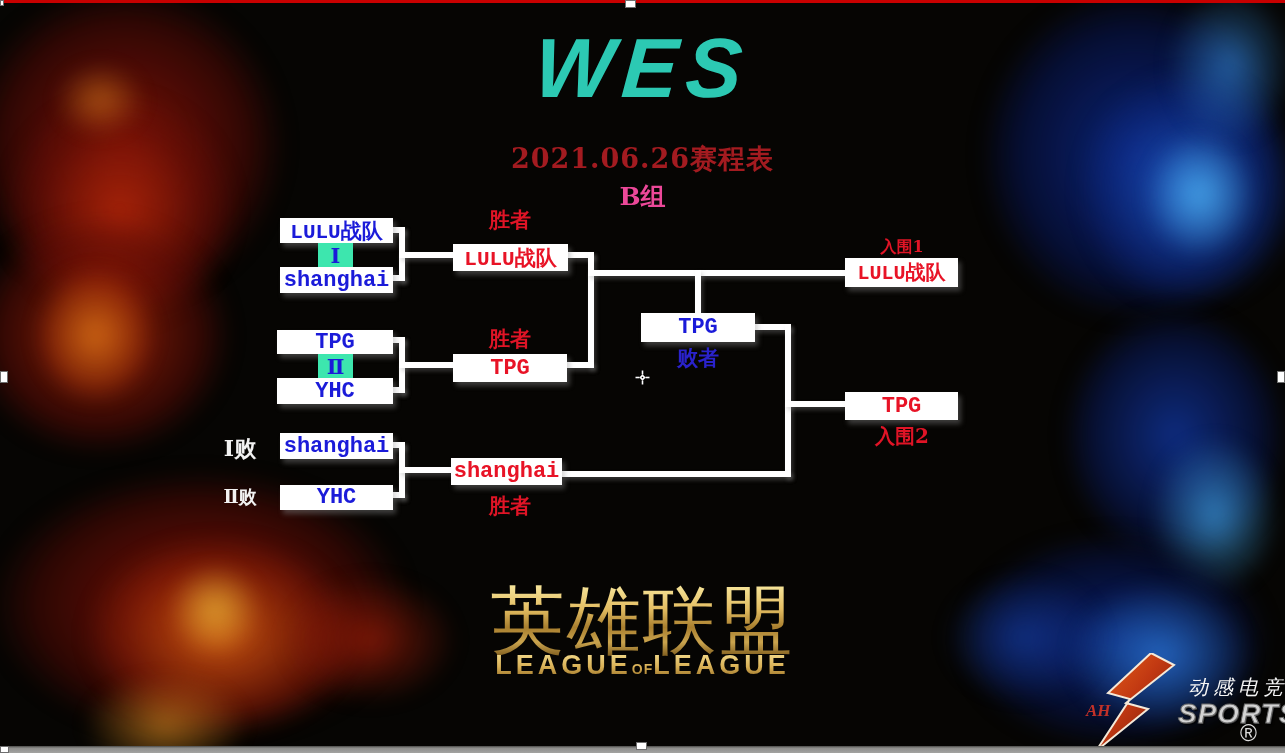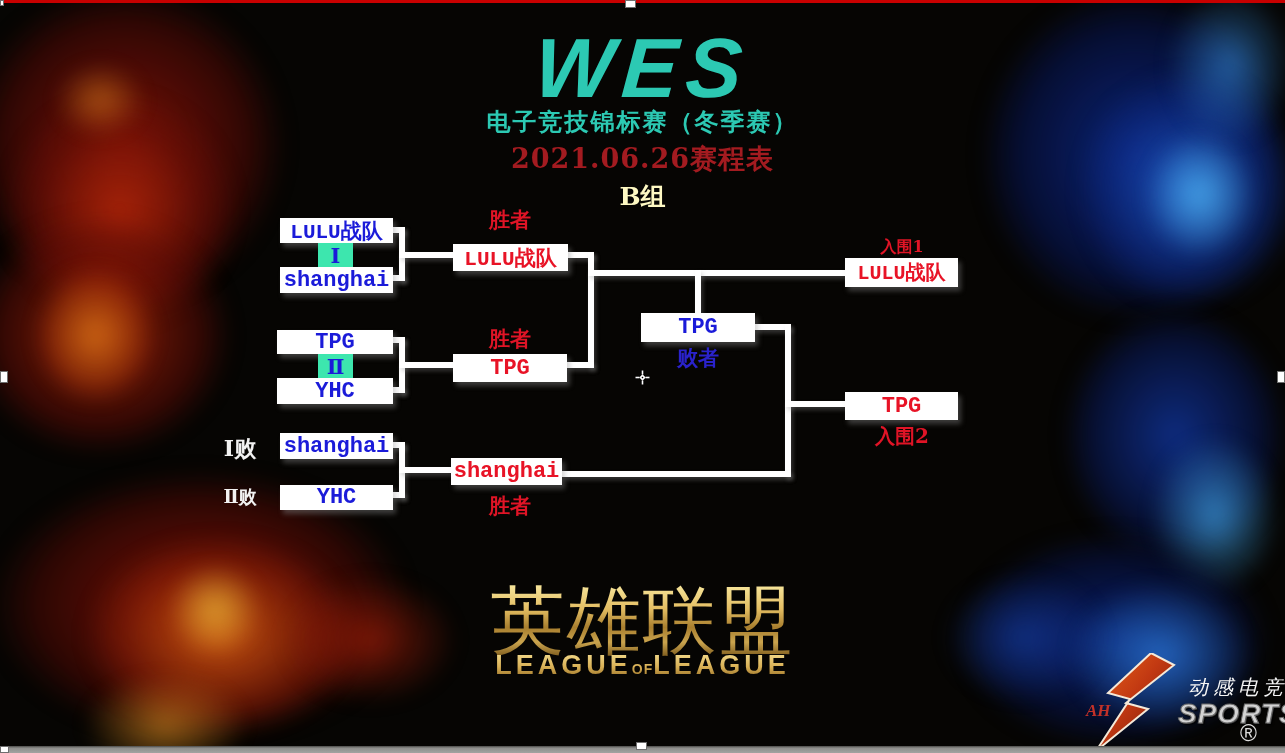--- a/index.html
+++ b/index.html
@@ -35,21 +35,21 @@
   .subtitle{
     position:absolute;left:0;right:0;top:106px;text-align:center;
     font-size:24px;font-weight:bold;color:#2cc9b3;letter-spacing:2px;
   }
   .schedule{
     position:absolute;left:0;right:0;top:141px;text-align:center;
     font-size:27px;font-weight:bold;color:#a31b20;letter-spacing:1px;
   }
   .group{
     position:absolute;left:0;right:0;top:180px;text-align:center;
-    font-size:25px;font-weight:bold;color:#fef9c3;
+    font-size:25px;font-weight:bold;color:#ec4899;
   }
   
   .lol-cn{
     position:absolute;left:0;right:0;top:583px;text-align:center;
     font-size:74px;font-weight:400;line-height:1;letter-spacing:2px;
     background:linear-gradient(180deg,#f8e9a0 0%,#e3bd62 35%,#a87e2e 60%,#caa44e 80%,#7c5a1c 100%);
     -webkit-background-clip:text;background-clip:text;color:transparent;
   }
   .lol-en{
     position:absolute;left:0;right:0;top:652px;text-align:center;
@@ -111,21 +111,20 @@
     <div class="blob" style="left:1125px;top:110px;width:150px;height:170px;background:radial-gradient(closest-side,rgba(80,185,245,0.75),transparent 74%);"></div>
     <div class="blob" style="left:1030px;top:270px;width:290px;height:330px;background:radial-gradient(closest-side,rgba(16,52,155,0.82),rgba(8,26,95,0.5) 58%,transparent 78%);"></div>
     <div class="blob" style="left:1130px;top:410px;width:170px;height:210px;background:radial-gradient(closest-side,rgba(65,165,235,0.7),transparent 76%);"></div>
     <div class="blob" style="left:915px;top:500px;width:400px;height:280px;background:radial-gradient(closest-side,rgba(10,36,125,0.85),rgba(6,20,80,0.5) 58%,transparent 78%);"></div>
     <div class="blob" style="left:1040px;top:560px;width:240px;height:190px;background:radial-gradient(closest-side,rgba(45,125,225,0.75),transparent 78%);"></div>
     <div class="blob" style="left:920px;top:555px;width:210px;height:165px;background:radial-gradient(closest-side,rgba(22,62,165,0.65),transparent 78%);"></div>
     <div class="blob" style="left:1145px;top:-40px;width:170px;height:210px;background:radial-gradient(closest-side,rgba(55,145,235,0.6),transparent 76%);"></div>
   </div>
 
   <div class="wes">WES</div>
-  <div class="subtitle">电子竞技锦标赛（冬季赛）</div>
   <div class="schedule serif">2021.06.26赛程表</div>
   <div class="group serif">B组</div>
 
   <div>
 
     <div class="line" style="left:392px;top:227px;width:13px;height:6px;"></div>
     <div class="line" style="left:392px;top:275px;width:13px;height:6px;"></div>
     <div class="line" style="left:399px;top:227px;width:6px;height:54px;"></div>
     <div class="line" style="left:399px;top:252px;width:54px;height:6px;"></div>
 

